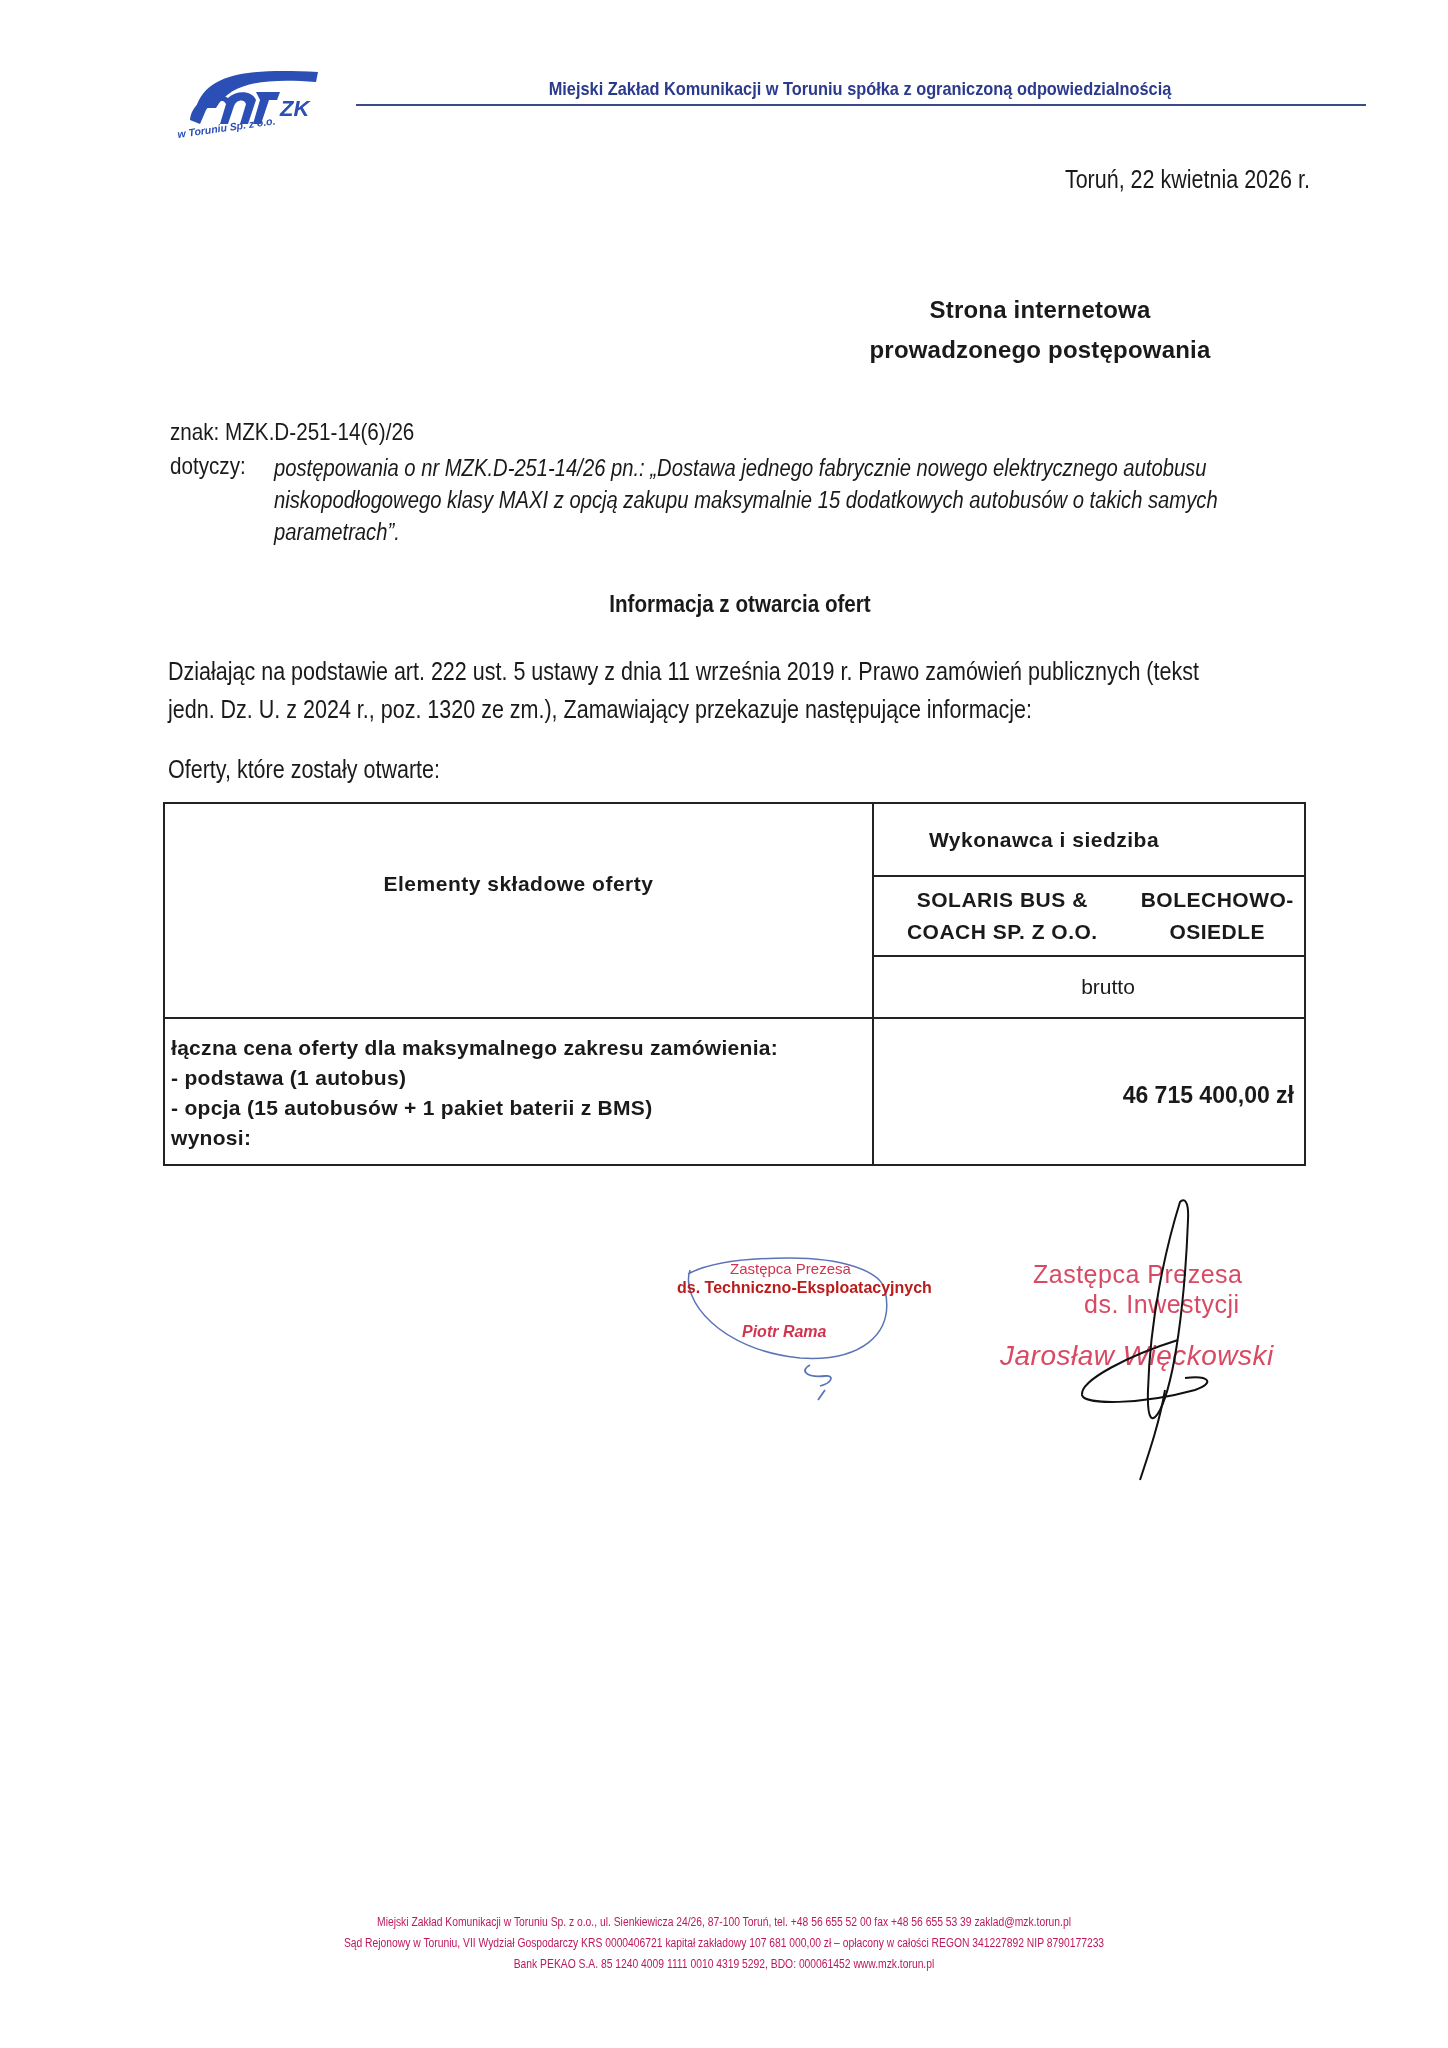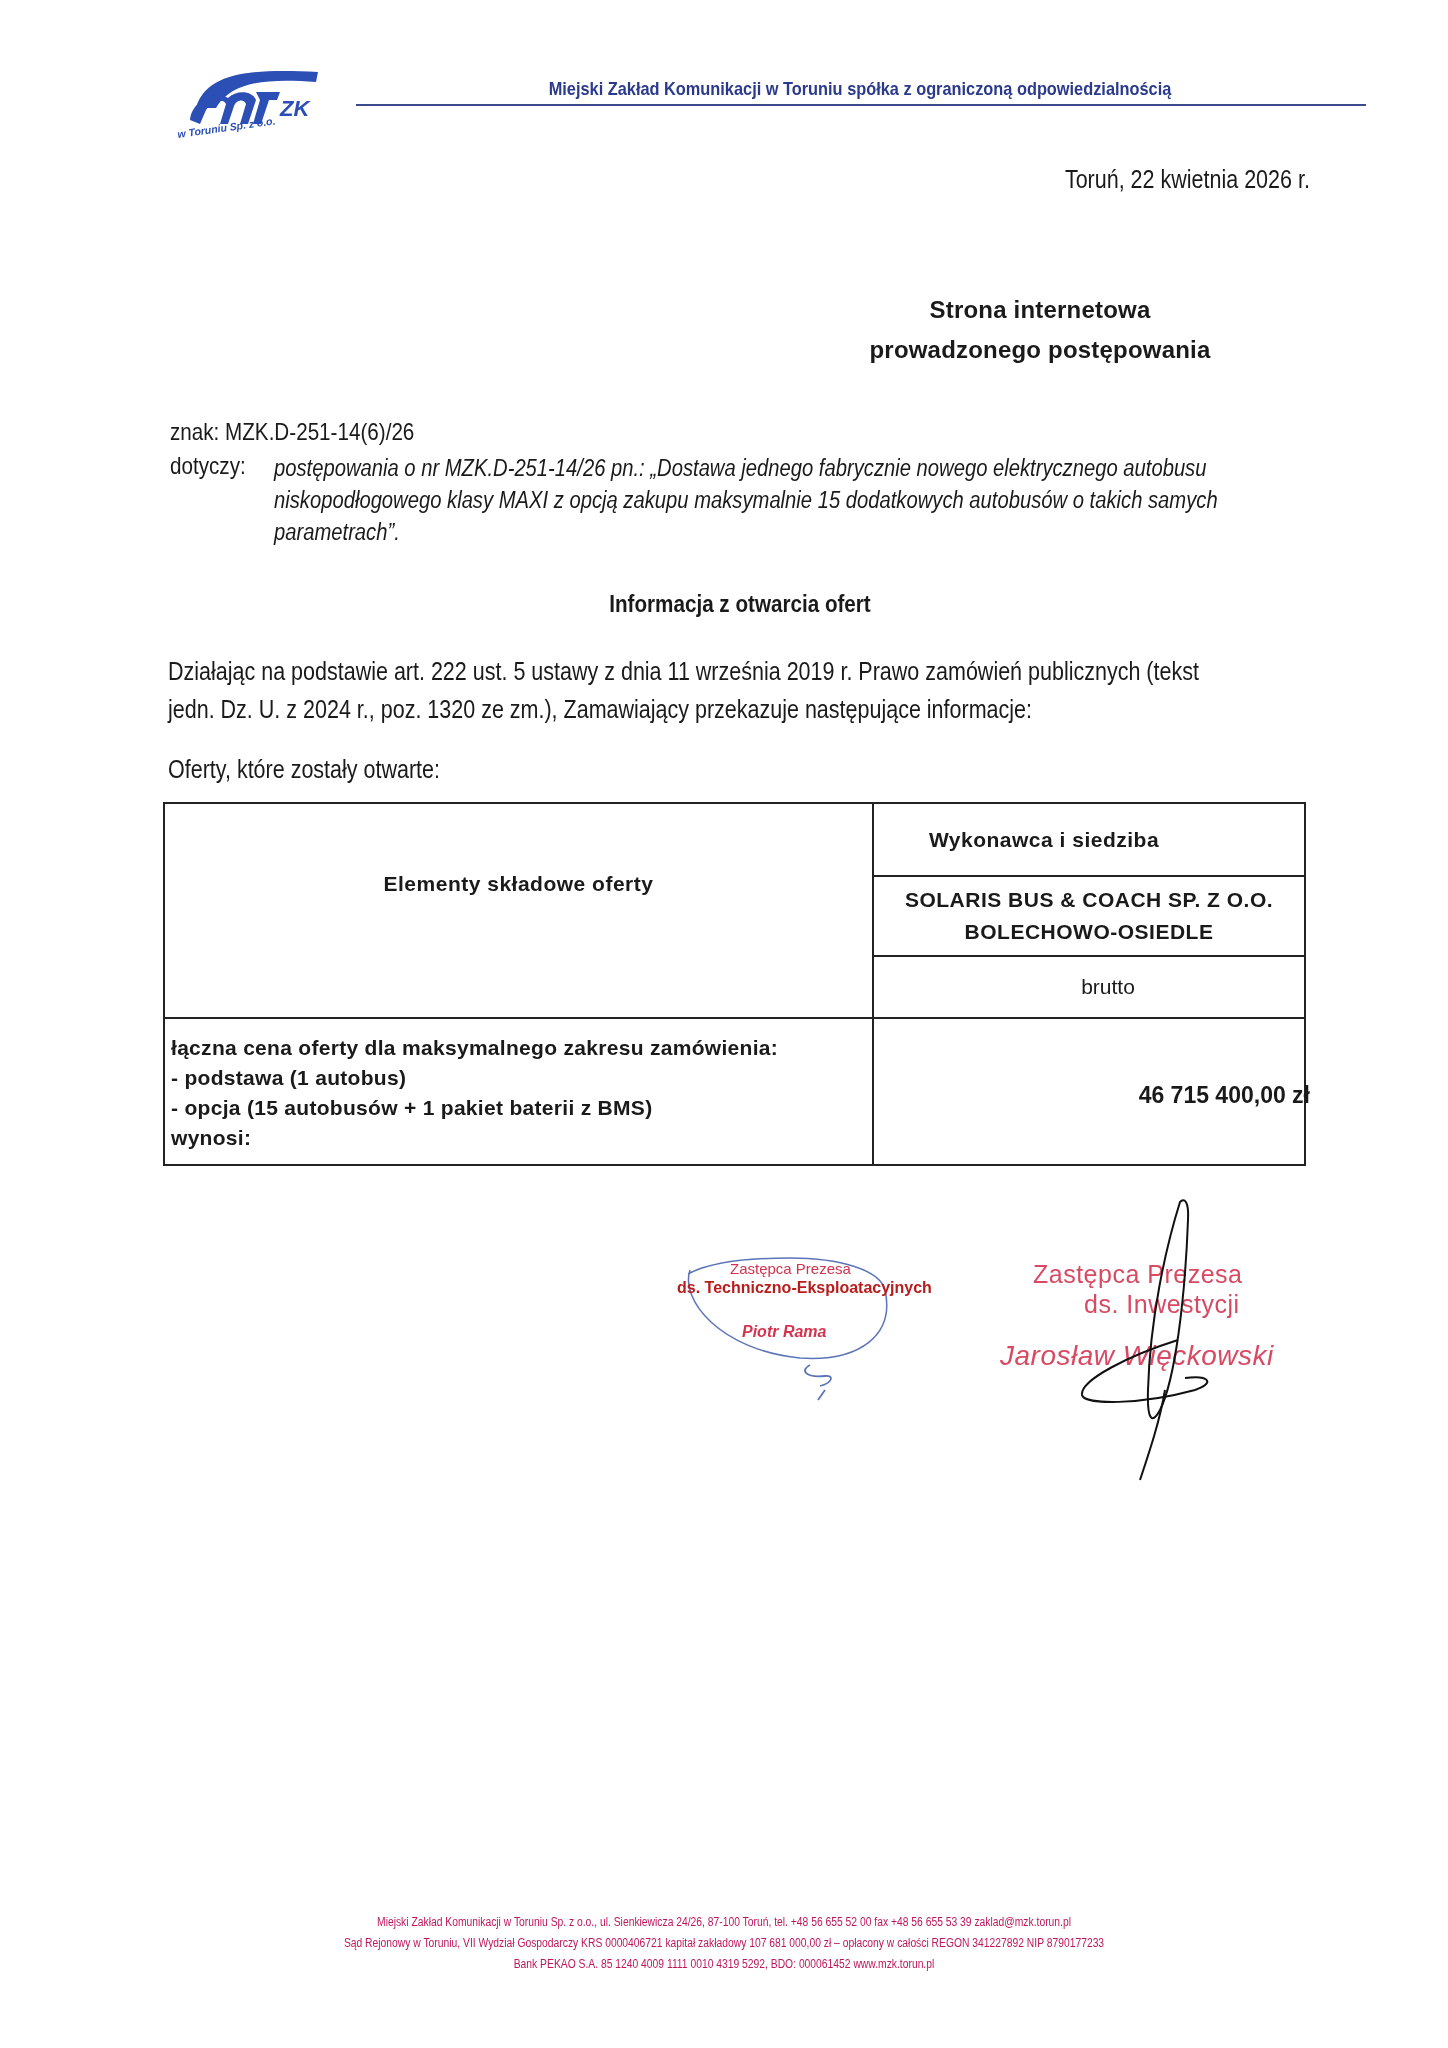--- a/index.html
+++ b/index.html
@@ -25,25 +25,25 @@
   .oferty { left:168px; top:755px; font-size:25px; transform:scaleX(0.86); transform-origin:left; }
 
   
   .tbl { left:163px; top:802px; width:1143px; height:364px; border:2px solid #222; box-sizing:border-box; }
   .tbl .vdiv { position:absolute; left:707px; top:0; bottom:0; width:2px; background:#222; }
   .tbl .hline { position:absolute; height:2px; background:#222; }
   .cell { position:absolute; display:flex; align-items:center; justify-content:center; text-align:center; }
   .cell-bold { font-weight:bold; font-size:21px; letter-spacing:0.5px; }
   .c-elem { left:0; top:0; width:707px; height:160px; }
   .c-wyk { left:709px; top:0; width:340px; height:71px; }
-  .c-firm { left:709px; top:73px; width:430px; height:78px; line-height:32px; flex-direction:column; }
+  .c-firm { left:709px; top:73px; width:430px; height:78px; line-height:32px; flex-direction:row; }
   .c-brutto { left:709px; top:153px; width:468px; height:60px; font-size:21px; }
   .c-desc { left:6px; top:215px; width:700px; height:176px; justify-content:flex-start; align-items:flex-start;
             flex-direction:column; text-align:left; font-weight:bold; font-size:21px; line-height:30px; padding-top:14px; box-sizing:border-box; letter-spacing:0.3px; }
-  .c-price { left:709px; top:215px; width:420px; height:152px; justify-content:flex-end; font-weight:bold; font-size:23px;padding-left:16px; }
+  .c-price { left:709px; top:215px; width:420px; height:152px; justify-content:flex-end; font-weight:bold; font-size:23px; }
 
   
   .stamp-left { left:660px; top:1200px; width:320px; height:230px; }
   .stamp1-l1 { left:730px; top:1260px; font-size:15px; color:#d2344f; }
   .stamp1-l2 { left:677px; top:1279px; font-size:16px; color:#b91c1c; font-weight:bold; }
   .stamp1-name { left:742px; top:1323px; font-size:16px; color:#d2344f; font-style:italic; font-weight:bold; }
   .stamp2-l1 { left:1033px; top:1260px; font-size:25px; color:#d84a64; letter-spacing:0.5px; }
   .stamp2-l2 { left:1084px; top:1290px; font-size:25px; color:#d84a64; letter-spacing:0.5px; }
   .stamp2-name { left:1000px; top:1340px; font-size:28px; color:#d84a64; font-style:italic; letter-spacing:0.5px; }
   .sig-right { left:980px; top:1190px; width:340px; height:300px; }

